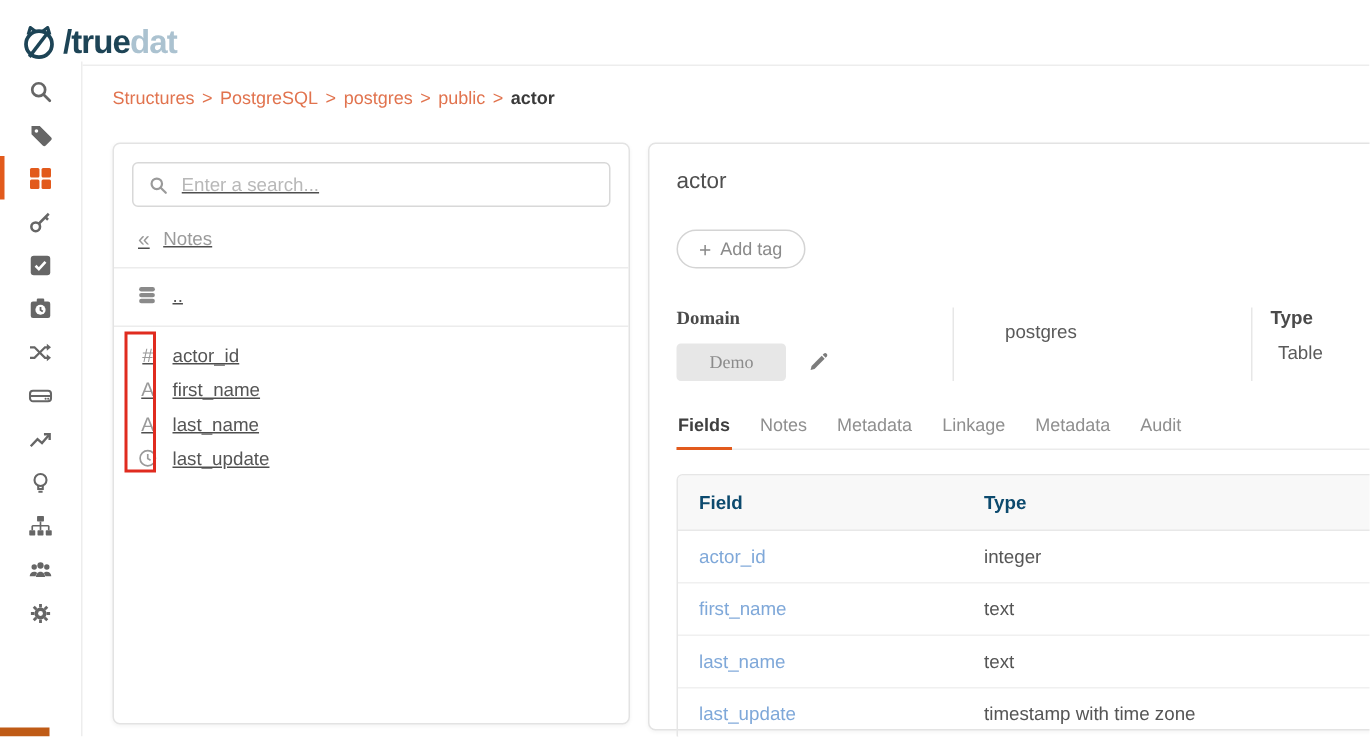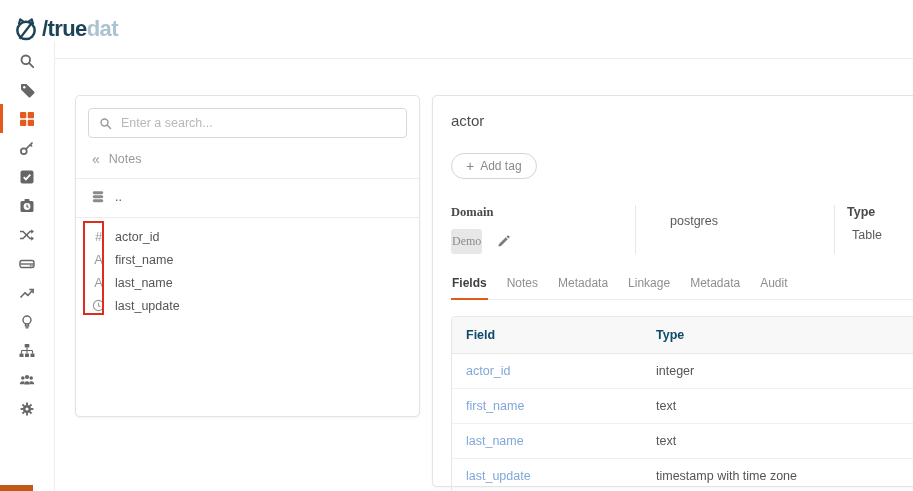--- a/index.html
+++ b/index.html
@@ -13,42 +13,42 @@
     --text:#4e4e4e;
     --border:#e3e3e3;
   }
   *{box-sizing:border-box;margin:0;padding:0;}
   html,body{margin:0;padding:0;}
   body{
     width:913px;height:491px;position:relative;overflow:hidden;background:#fff;
     font-family:"Liberation Sans",sans-serif;color:var(--text);
   }
   
-  .header{position:absolute;top:0;left:0;width:913px;height:59px;background:#fff;
+  .header{position:absolute;top:12px;left:0;width:913px;height:32px;background:#fff;
     border-bottom:1px solid #ededed;display:flex;align-items:center;padding-left:13px;}
   .logo{display:flex;align-items:center;gap:3px;}
   .logo-text{font-size:22px;font-weight:bold;letter-spacing:-0.6px;color:var(--logo-dark);line-height:1;}
   .logo-text .lt{color:var(--logo-light);}
   
   .sidebar{position:absolute;top:41px;left:0;width:55px;height:450px;background:#fff;
     border-right:1px solid #ededed;display:flex;flex-direction:column;padding-top:5px;}
   .side-item{height:29px;display:flex;align-items:center;justify-content:center;
     border-left:3px solid transparent;padding-right:3px;cursor:pointer;}
   .side-item.active{border-left-color:var(--accent);}
   .side-item svg{width:16px;height:16px;}
   
   .main{position:absolute;left:55px;top:41px;width:858px;height:450px;}
   .breadcrumb{position:absolute;left:20px;top:17px;font-size:12px;white-space:nowrap;}
   .crumb{color:var(--crumb);cursor:pointer;text-decoration:none;}
   .crumb-sep{color:var(--crumb);margin:0 5px;}
   .crumb-current{color:#3a3a3a;font-weight:bold;}
   
-  .left-card{position:absolute;left:20px;top:54px;width:345px;height:322px;background:#fff;
+  .left-card{position:absolute;left:20px;top:54px;width:345px;height:388px;background:#fff;
     border:1px solid var(--border);border-radius:5px;box-shadow:0 1px 3px rgba(0,0,0,.05);
-    padding:12px;}
+    padding:12px;text-decoration:underline;}
   .search-box{display:flex;align-items:center;gap:9px;height:30px;border:1px solid #d8d8d8;
     border-radius:4px;padding:0 10px;background:#fff;}
   .search-box svg{width:13px;height:13px;flex:none;}
   .search-box input{border:none;outline:none;flex:1;font-size:12.5px;color:#555;
     font-family:"Liberation Sans",sans-serif;background:transparent;}
   .search-box input::placeholder{color:#b8b8b8;}
   .home-row{margin-top:13px;height:16px;display:flex;align-items:center;gap:9px;
     padding-left:4px;color:var(--muted);font-size:12.5px;cursor:pointer;}
   .home-chevron{font-size:14px;line-height:1;}
   .hdivider{border:none;border-top:1px solid #ececec;margin:11px -12px 0 -12px;}
@@ -76,21 +76,21 @@
   .meta-row{display:flex;margin-top:26px;}
   .meta-col{padding-right:10px;}
   .meta-col.c1{width:184px;font-family:Liberation Serif, serif;}
   .meta-col.c2{width:199px;border-left:1px solid #e7e7e7;padding-left:12px;}
   .meta-col.c3{flex:1;border-left:1px solid #e7e7e7;padding-left:12px;}
   .meta-label{font-size:12.5px;font-weight:bold;color:#4a4a4a;}
   .meta-value{margin-top:9px;font-size:12.5px;color:#5a5a5a;display:flex;align-items:center;}
   .meta-value.indent-lg{margin-left:22px;}
   .meta-value.indent-sm{margin-left:5px;}
   .domain-pill{display:inline-block;background:#e7e7e7;color:#8b8b8b;font-size:12px;
-    padding:5px 1px;border-radius:3px;cursor:pointer;}
+    padding:5px 22px;border-radius:3px;cursor:pointer;}
   .edit-pencil{margin-left:15px;cursor:pointer;display:inline-flex;}
   .edit-pencil svg{width:13px;height:13px;}
   .tabs{display:flex;gap:18px;margin-top:22px;border-bottom:1px solid #ebebeb;
     font-size:12px;color:#8f8f8f;white-space:nowrap;}
   .tab{padding:0 1px 8px 1px;cursor:pointer;}
   .tab.active{color:#3f3f3f;font-weight:bold;border-bottom:2px solid var(--accent);margin-bottom:-1px;}
   .fields-table-wrap{margin-top:16px;border:1px solid #e6e6e6;border-radius:4px;overflow:hidden;}
   table.fields-table{width:100%;border-collapse:collapse;font-size:12.5px;}
   .fields-table th{background:#f8f8f8;text-align:left;font-weight:bold;color:#0c4a6e;
     padding:11px 14px;border-bottom:1px solid #e8e8e8;}
@@ -228,20 +228,23 @@
           <line x1="10.8" y1="5.2" x2="12.5" y2="3.5"></line>
         </g>
         <circle cx="8" cy="8" r="4" fill="#666"></circle>
         <circle cx="8" cy="8" r="1.6" fill="#fff"></circle>
       </svg>
   </div>
 </div>
 
 <div class="main">
 
+  <div class="breadcrumb">
+    <a class="crumb">Structures</a><span class="crumb-sep">&gt;</span><a class="crumb">PostgreSQL</a><span class="crumb-sep">&gt;</span><a class="crumb">postgres</a><span class="crumb-sep">&gt;</span><a class="crumb">public</a><span class="crumb-sep">&gt;</span><span class="crumb-current">actor</span>
+  </div>
 
   <div class="left-card">
     <div class="search-box">
       <svg viewBox="0 0 16 16" fill="none" stroke="#9a9a9a" stroke-width="1.8">
           <circle cx="6.8" cy="6.8" r="4.3"></circle>
           <line x1="10.2" y1="10.2" x2="14.2" y2="14.2" stroke-linecap="round"></line>
         </svg>
       <input type="text" placeholder="Enter a search..." style="">
     </div>
     <div class="home-row">

